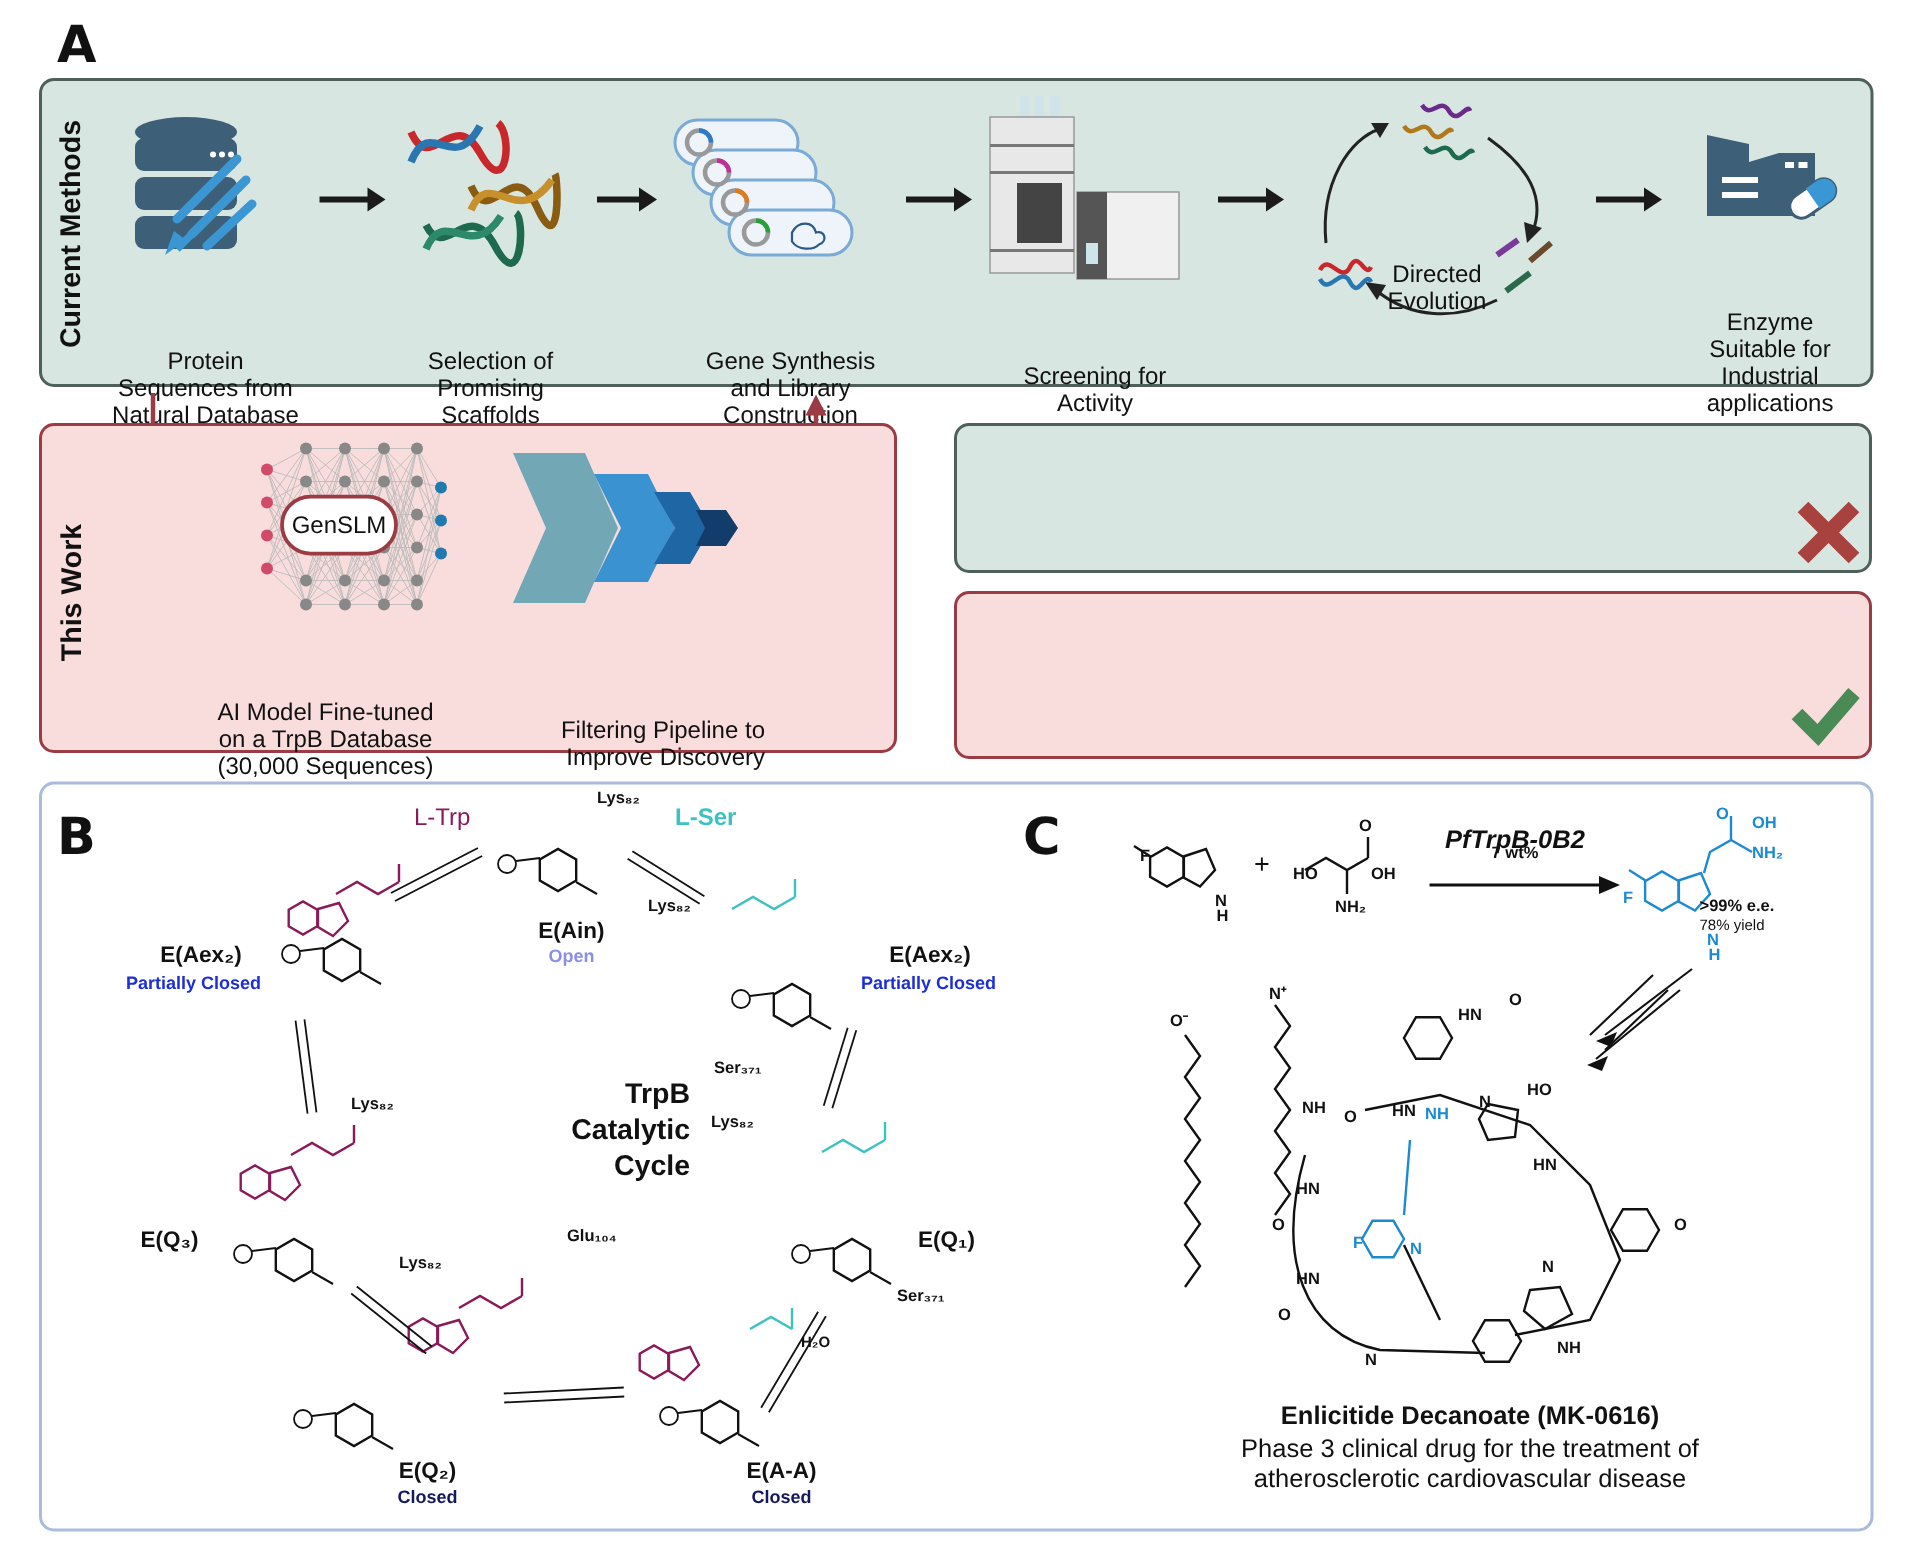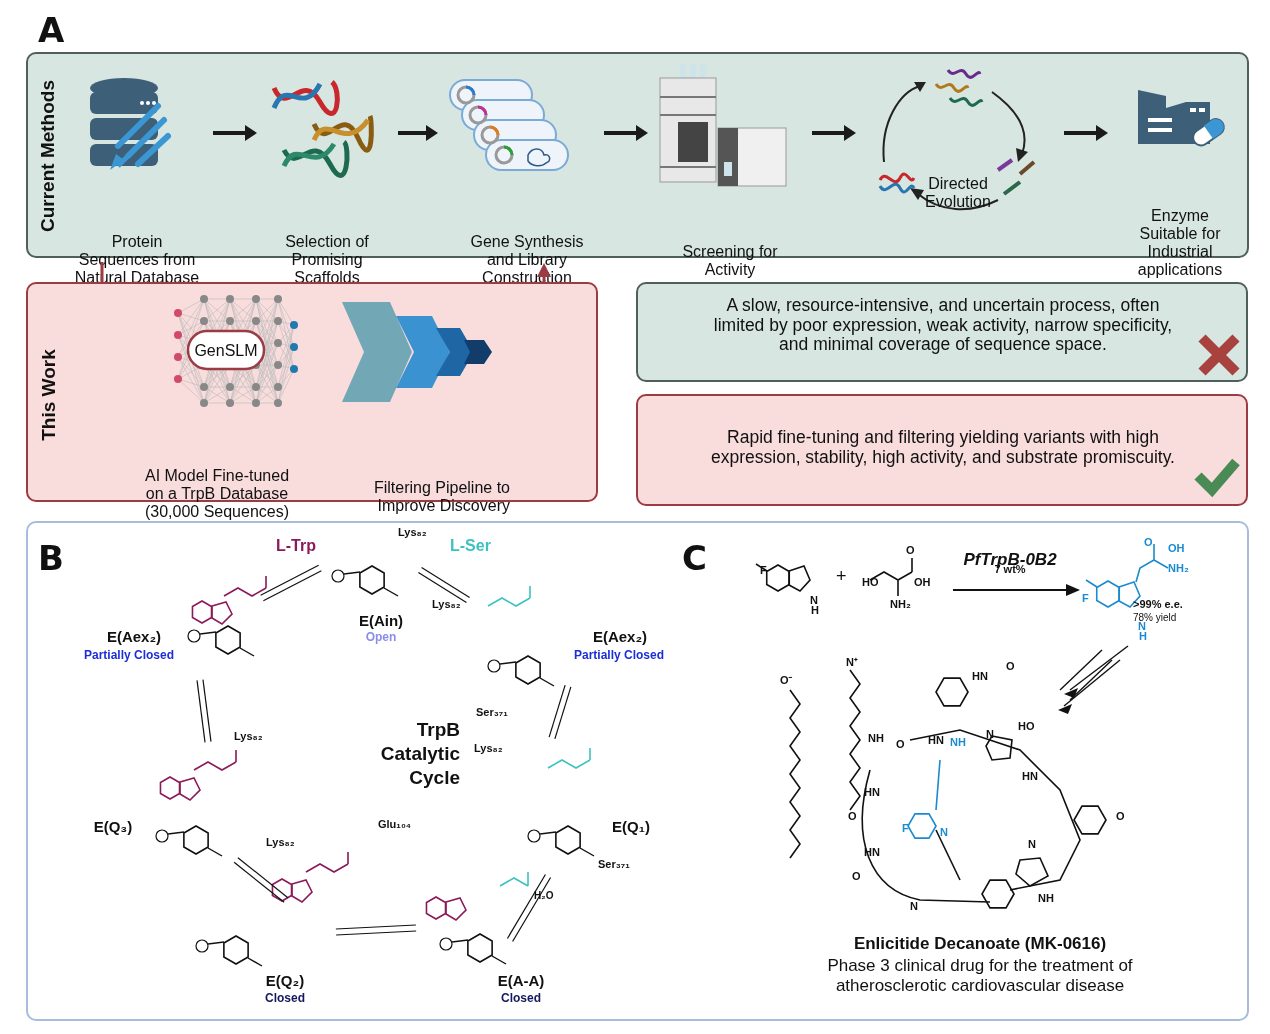--- a/index.html
+++ b/index.html
@@ -350,43 +350,38 @@
 <svg style="left:340px;top:300px;" width="160" height="110">
   <polygon points="2,2 50,2 72,52 50,102 2,102 24,52" fill="#72a8b6"></polygon>
   <polygon points="56,16 92,16 110,52 92,88 56,88 74,52" fill="#3b92d0"></polygon>
   <polygon points="96,28 120,28 134,52 120,76 96,76 110,52" fill="#1f66a4"></polygon>
   <polygon points="124,40 144,40 152,52 144,64 124,64 130,52" fill="#123c6a"></polygon>
 </svg>
 <div class="cap" style="left:338px;top:436px;width:172px;text-align:right;">Filtering Pipeline to
 Improve Discovery</div>
 
 <div class="box green-box" style="left:636px;top:282px;width:612px;height:100px;">
-  <div class="txt" style="left:10px;top:12px;width:590px;">A slow, resource-intensive, and uncertain process, often
-limited by poor expression, weak activity, narrow specificity,
-and minimal coverage of sequence space.</div>
   <svg style="left:560px;top:50px;" width="42" height="42">
     <path d="M4 4 L38 38 M38 4 L4 38" stroke="#a8423f" stroke-width="10"></path>
   </svg>
 </div>
 <div class="box pink-box" style="left:636px;top:394px;width:612px;height:112px;">
-  <div class="txt" style="left:10px;top:32px;width:590px;">Rapid fine-tuning and filtering yielding variants with high
-expression, stability, high activity, and substrate promiscuity.</div>
   <svg style="left:556px;top:62px;" width="46" height="40">
     <path d="M4 18 L18 32 L42 4" stroke="#4a8a55" stroke-width="10" fill="none"></path>
   </svg>
 </div>
 
 <div class="box blue-box" style="left:26px;top:521px;width:1223px;height:500px;"></div>
 
 <div class="abs panel-letter" style="left:38px;top:538px;">B</div>
 <div class="center-title" style="left:350px;top:718px;width:110px;">TrpB
 Catalytic
 Cycle</div>
 
-<div class="abs" style="left:276px;top:537px;font-weight:bold;font-size:16px;color:#8b1a5a;">L-Trp</div>
+<div class="abs" style="left:276px;top:537px;font-weight:normal;font-size:16px;color:#8b1a5a;">L-Trp</div>
 <div class="abs" style="left:450px;top:537px;font-weight:bold;font-size:16px;color:#3cc2c0;">L-Ser</div>
 <div class="abs" style="left:534px;top:890px;font-size:10px;font-weight:bold;">H₂O</div>
 
 <div class="state-lbl" style="left:346px;top:612px;width:70px;">E(Ain)</div>
 <div class="state-sub" style="left:346px;top:630px;width:70px;color:#8a8ee8;">Open</div>
 
 <div class="state-lbl" style="left:560px;top:628px;width:120px;">E(Aex₂)</div>
 <div class="state-sub" style="left:554px;top:648px;width:130px;color:#1c2ed8;">Partially Closed</div>
 
 <div class="state-lbl" style="left:606px;top:818px;width:50px;">E(Q₁)</div>

